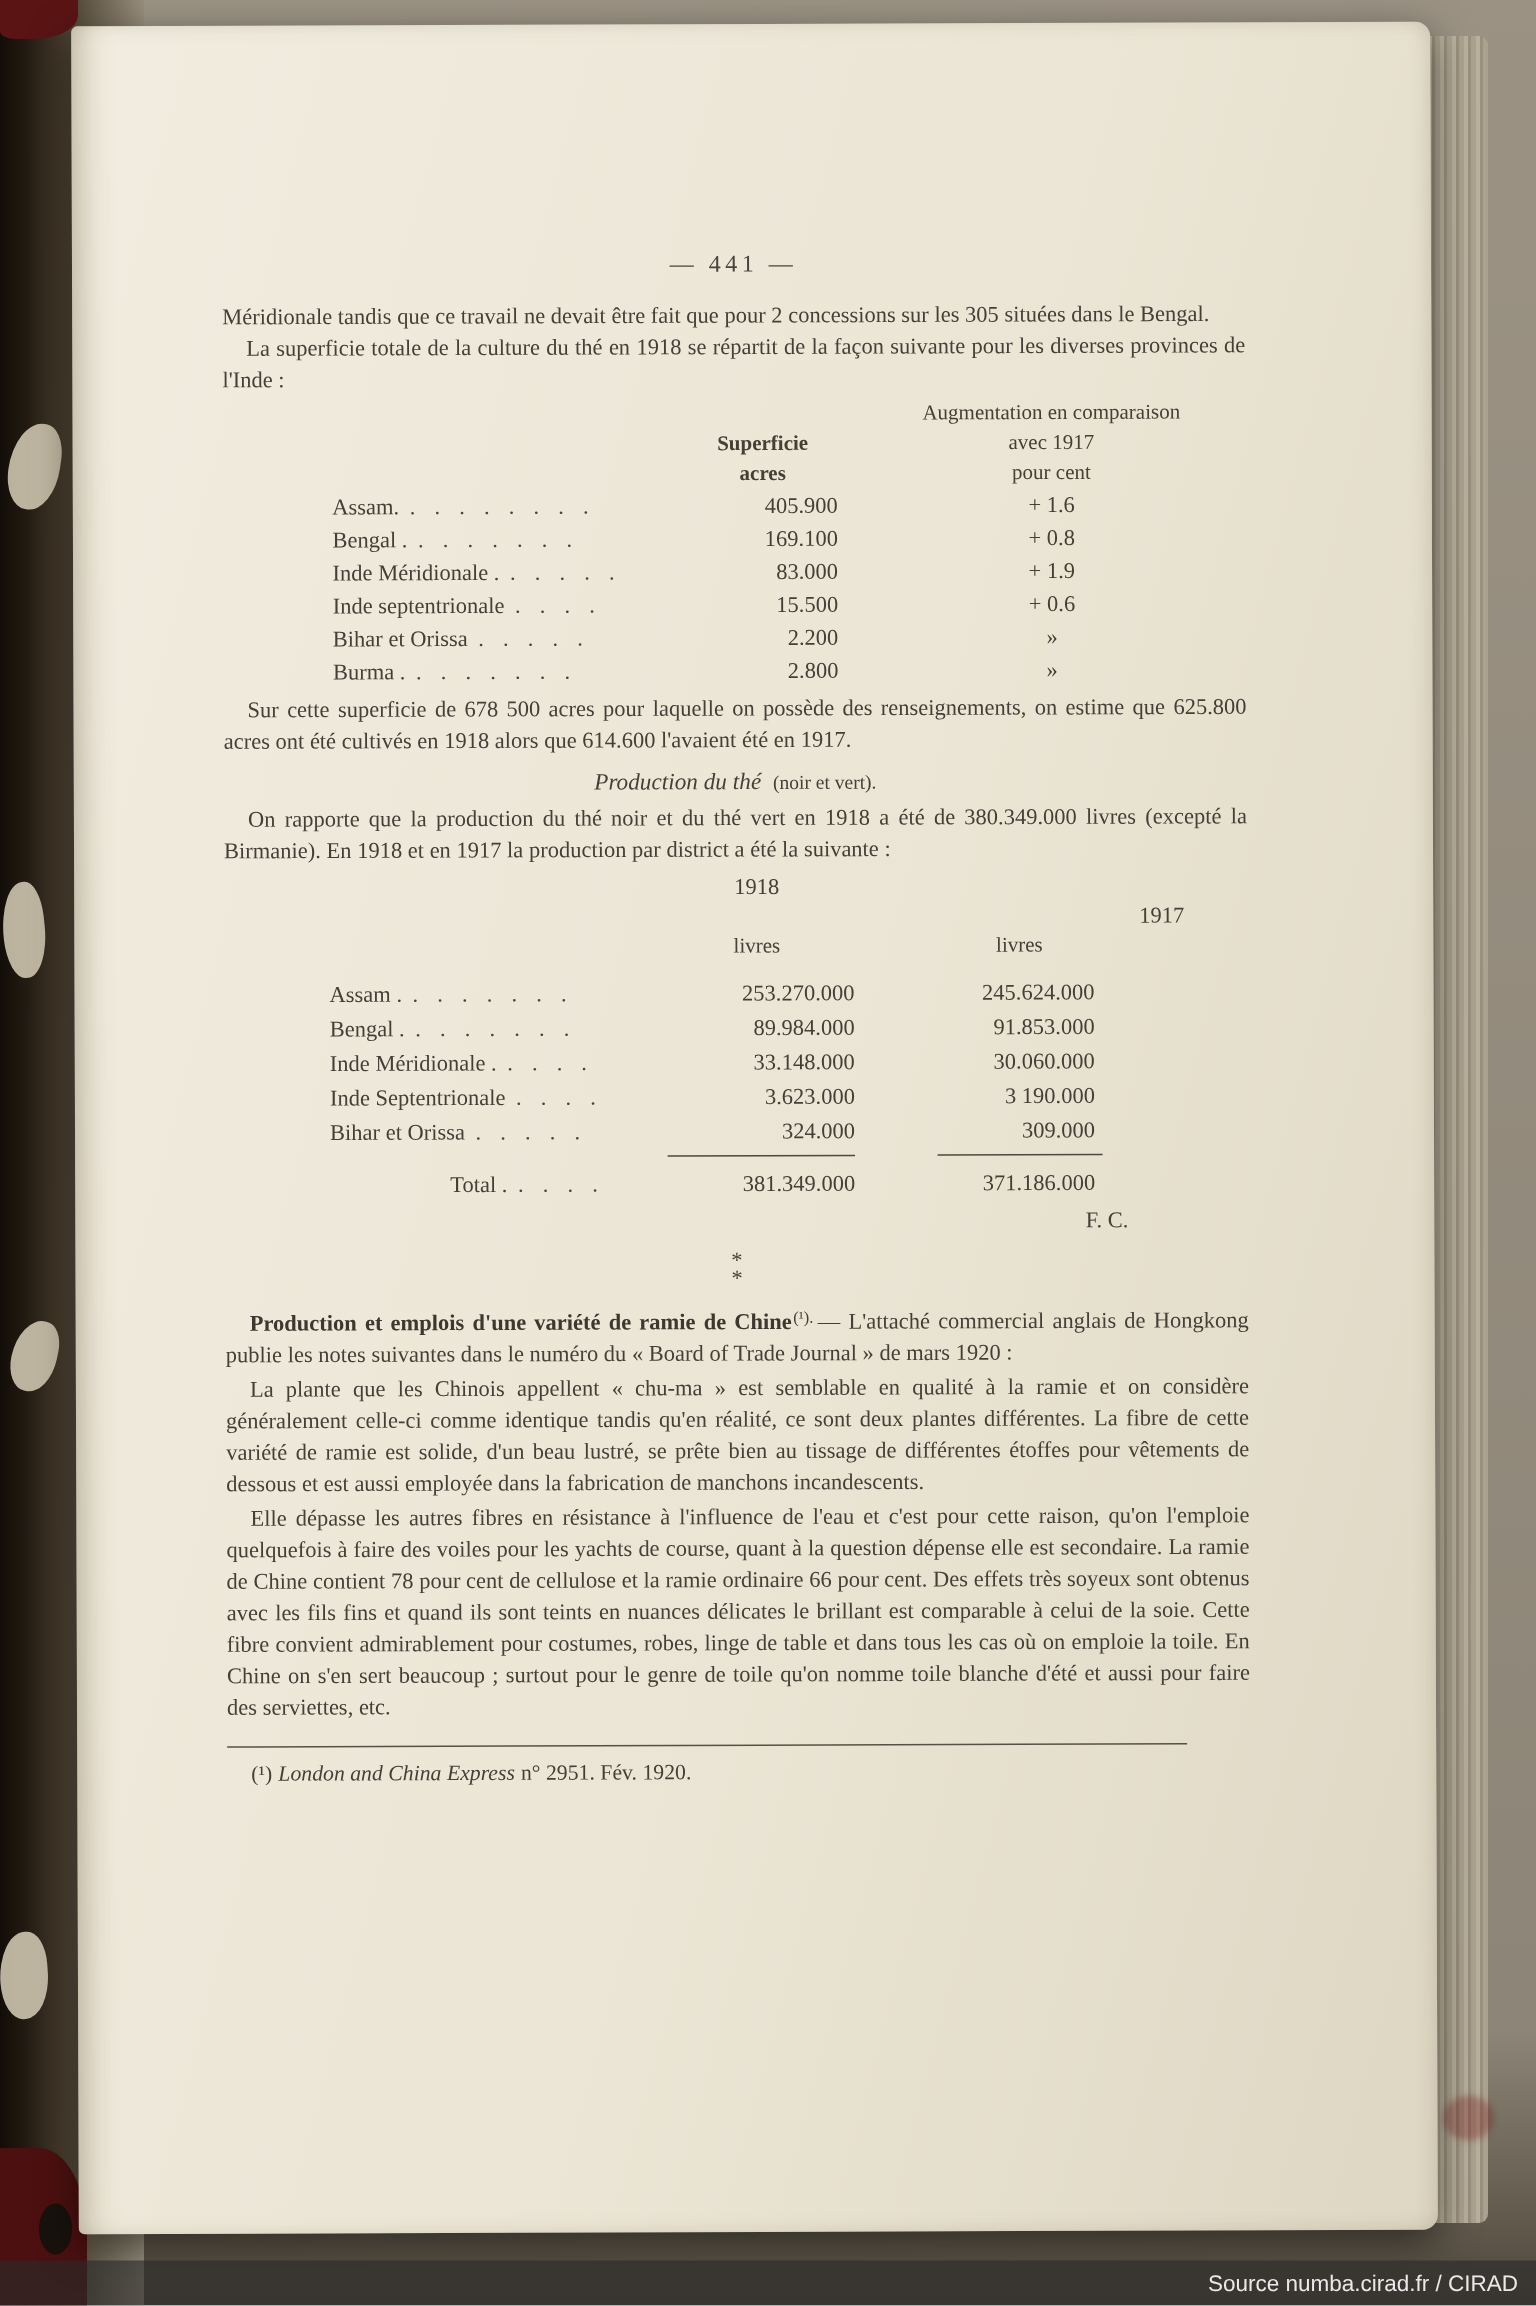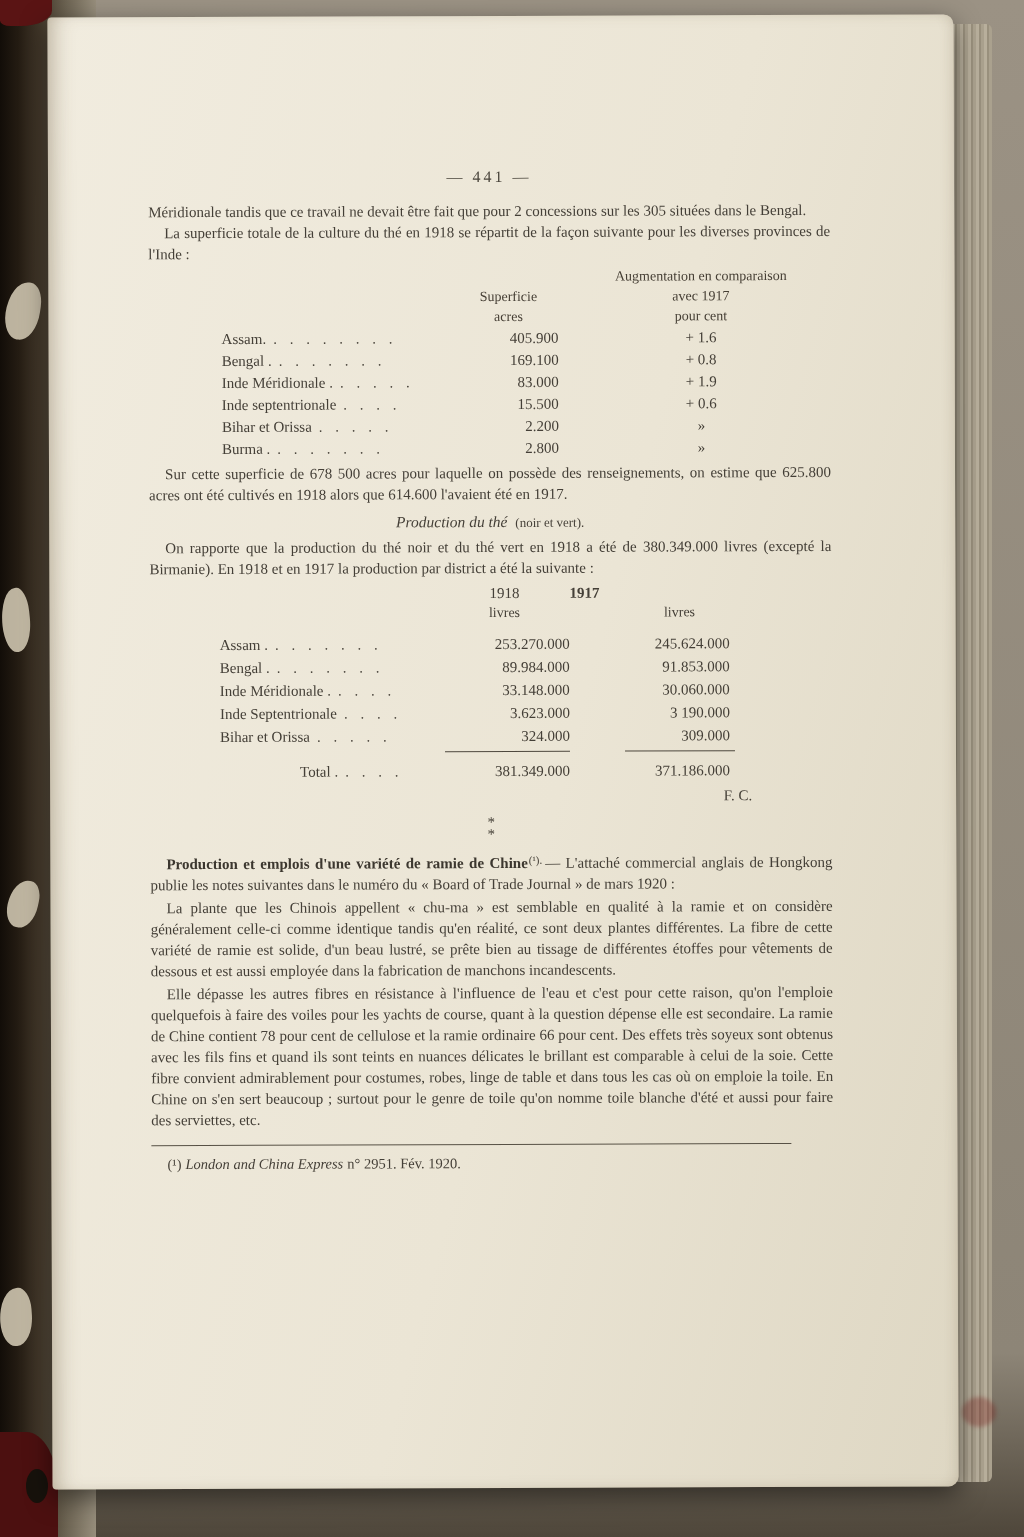--- a/index.html
+++ b/index.html
@@ -41,38 +41,38 @@
 
   .par { margin:0; }
   .ind { text-indent:16px; }
   .sp2 { margin-top:2px; }
 
   
   .tbl1 { margin:3px 0 4px; }
   .t1h  { display:flex; font-size:14px; line-height:20px; color:#463f35; }
   .sp410 { width:410px; flex:none; }
   .c1sp  { width:310px; flex:none; }
-  .c2h   { width:100px; flex:none; text-align:center; }
+  .c2h   { width:100px; flex:none; text-align:center;font-weight:bold; }
   .c3h   { width:245px; flex:none; margin-left:20px; text-align:center; }
   .t1row { display:flex; line-height:22px; }
   .t1label { width:310px; flex:none; padding-left:73px; white-space:nowrap; overflow:hidden; }
   .t1acres { width:100px; flex:none; text-align:right; }
   .t1pct   { width:245px; flex:none; margin-left:20px; text-align:center; }
   .dots { word-spacing:7px; letter-spacing:1px; margin-left:7px; color:#4a453c; }
 
   
   .prod-heading { text-align:center; margin:6px 0 4px; font-size:15.5px; }
   .prod-heading .small { font-size:13px; margin-left:4px; }
 
   
   .tbl2 { margin:4px 0 2px; }
   .t2h  { display:flex; line-height:20px; }
   .d1sp { width:290px; flex:none; }
   .d2h  { width:130px; flex:none; text-align:center; font-weight:normal; }
-  .d3h  { width:220px; flex:none; text-align:left; font-weight:bold; }
+  .d3h  { width:220px; flex:none; text-align:right; font-weight:normal;margin-top:20px; }
   .d2hl { width:130px; flex:none; text-align:center; font-size:14px; }
   .d3hl { width:220px; flex:none; text-align:center; font-size:14px; }
   .t2row { display:flex; line-height:22px; margin-top:1px; }
   .t2label { width:290px; flex:none; padding-left:70px; white-space:nowrap; overflow:hidden; }
   .t2v1 { width:130px; flex:none; text-align:right; }
   .t2v2 { width:160px; flex:none; text-align:right; }
   .t2rule { display:flex; height:6px; margin-top:4px; }
   .rsp1 { width:295px; flex:none; } .rl1 { width:125px; flex:none; border-top:1px solid #4e483e; }
   .rsp2 { width:55px; flex:none; }  .rl2 { width:110px; flex:none; border-top:1px solid #4e483e; }
   .t2total .t2label { padding-left:150px; }
@@ -243,14 +243,17 @@
       <p class="par ind sp2">Elle dépasse les autres fibres en résistance à l'influence de l'eau et c'est pour cette raison, qu'on l'emploie quelquefois à faire des voiles pour les yachts de course, quant à la question dépense elle est secondaire. La ramie de Chine contient 78 pour cent de cellulose et la ramie ordinaire 66 pour cent. Des effets très soyeux sont obtenus avec les fils fins et quand ils sont teints en nuances délicates le brillant est comparable à celui de la soie. Cette fibre convient admirablement pour costumes, robes, linge de table et dans tous les cas où on emploie la toile. En Chine on s'en sert beaucoup ; surtout pour le genre de toile qu'on nomme toile blanche d'été et aussi pour faire des serviettes, etc.</p>
 
       <div class="fnrule"></div>
       <p class="footnote">
         <span>(¹)</span><i>London and China Express</i><span>n° 2951. Fév. 1920.</span>
       </p>
 
     </div>
   </div>
 
+  <div class="wmbar">
+    <span class="wmtext">Source numba.cirad.fr / CIRAD</span>
+  </div>
 
 </div>
 
 </body></html>

